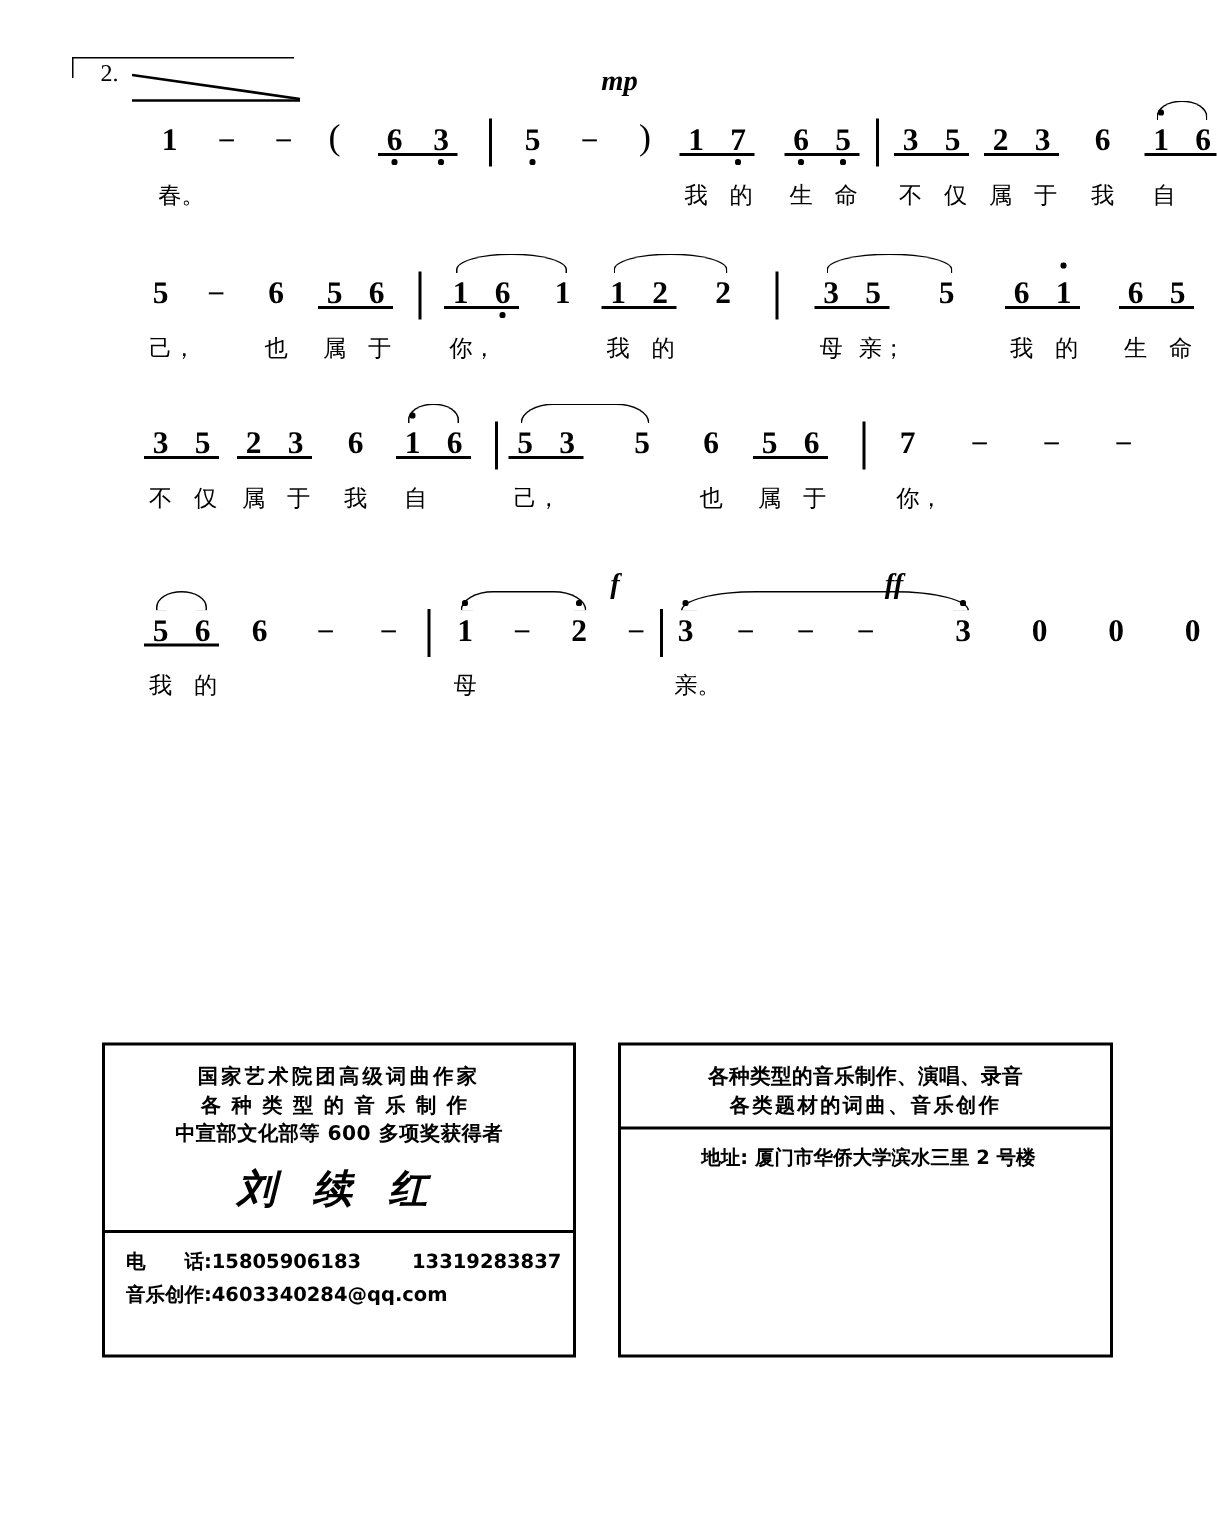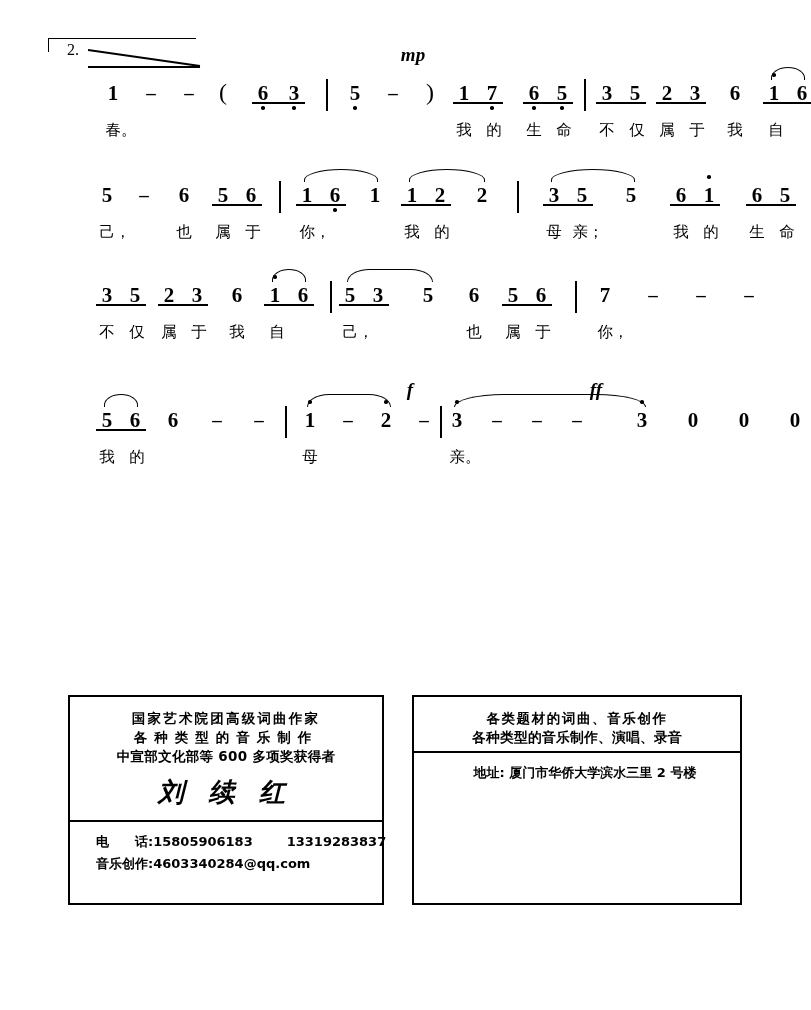--- a/index.html
+++ b/index.html
@@ -187,21 +187,21 @@
   .card-top {
     padding: 12px 8px 4px 8px;
     text-align: center;
   }
   .card-divider {
     height: 2px;
     background: #000;
     margin: 0;
   }
   .card-bottom {
-    padding: 9px 10px 6px 26px;
+    padding: 9px 10px 6px 14px;
   }
   .cn-line {
     font-family: "DejaVu Sans", sans-serif;
     font-weight: bold;
     font-size: 13.5px;
     letter-spacing: 2.2px;
     line-height: 19px;
     white-space: nowrap;
   }
   .cn-line.tight {
@@ -448,22 +448,22 @@
     </div>
     <div class="card-divider"></div>
     <div class="card-bottom">
       <div class="contact-line"><span>电　　话:</span><span>15805906183</span><span class="sp-wide"></span><span>13319283837</span></div>
       <div class="contact-line"><span>音乐创作:</span><span>4603340284@qq.com</span></div>
     </div>
   </div>
 
   <div class="card" id="card-right">
     <div class="card-top">
+      <div class="cn-line r2">各种类型的音乐制作、演唱、录音</div>
       <div class="cn-line r1">各类题材的词曲、音乐创作</div>
-      <div class="cn-line r2">各种类型的音乐制作、演唱、录音</div>
     </div>
     <div class="card-divider"></div>
     <div class="card-bottom" style="text-align:center;">
       <div class="contact-line center"><span>地址:</span>
         <span>厦门市华侨大学滨水三里 2 号楼</span></div>
     </div>
   </div>
 
 </div>
 

